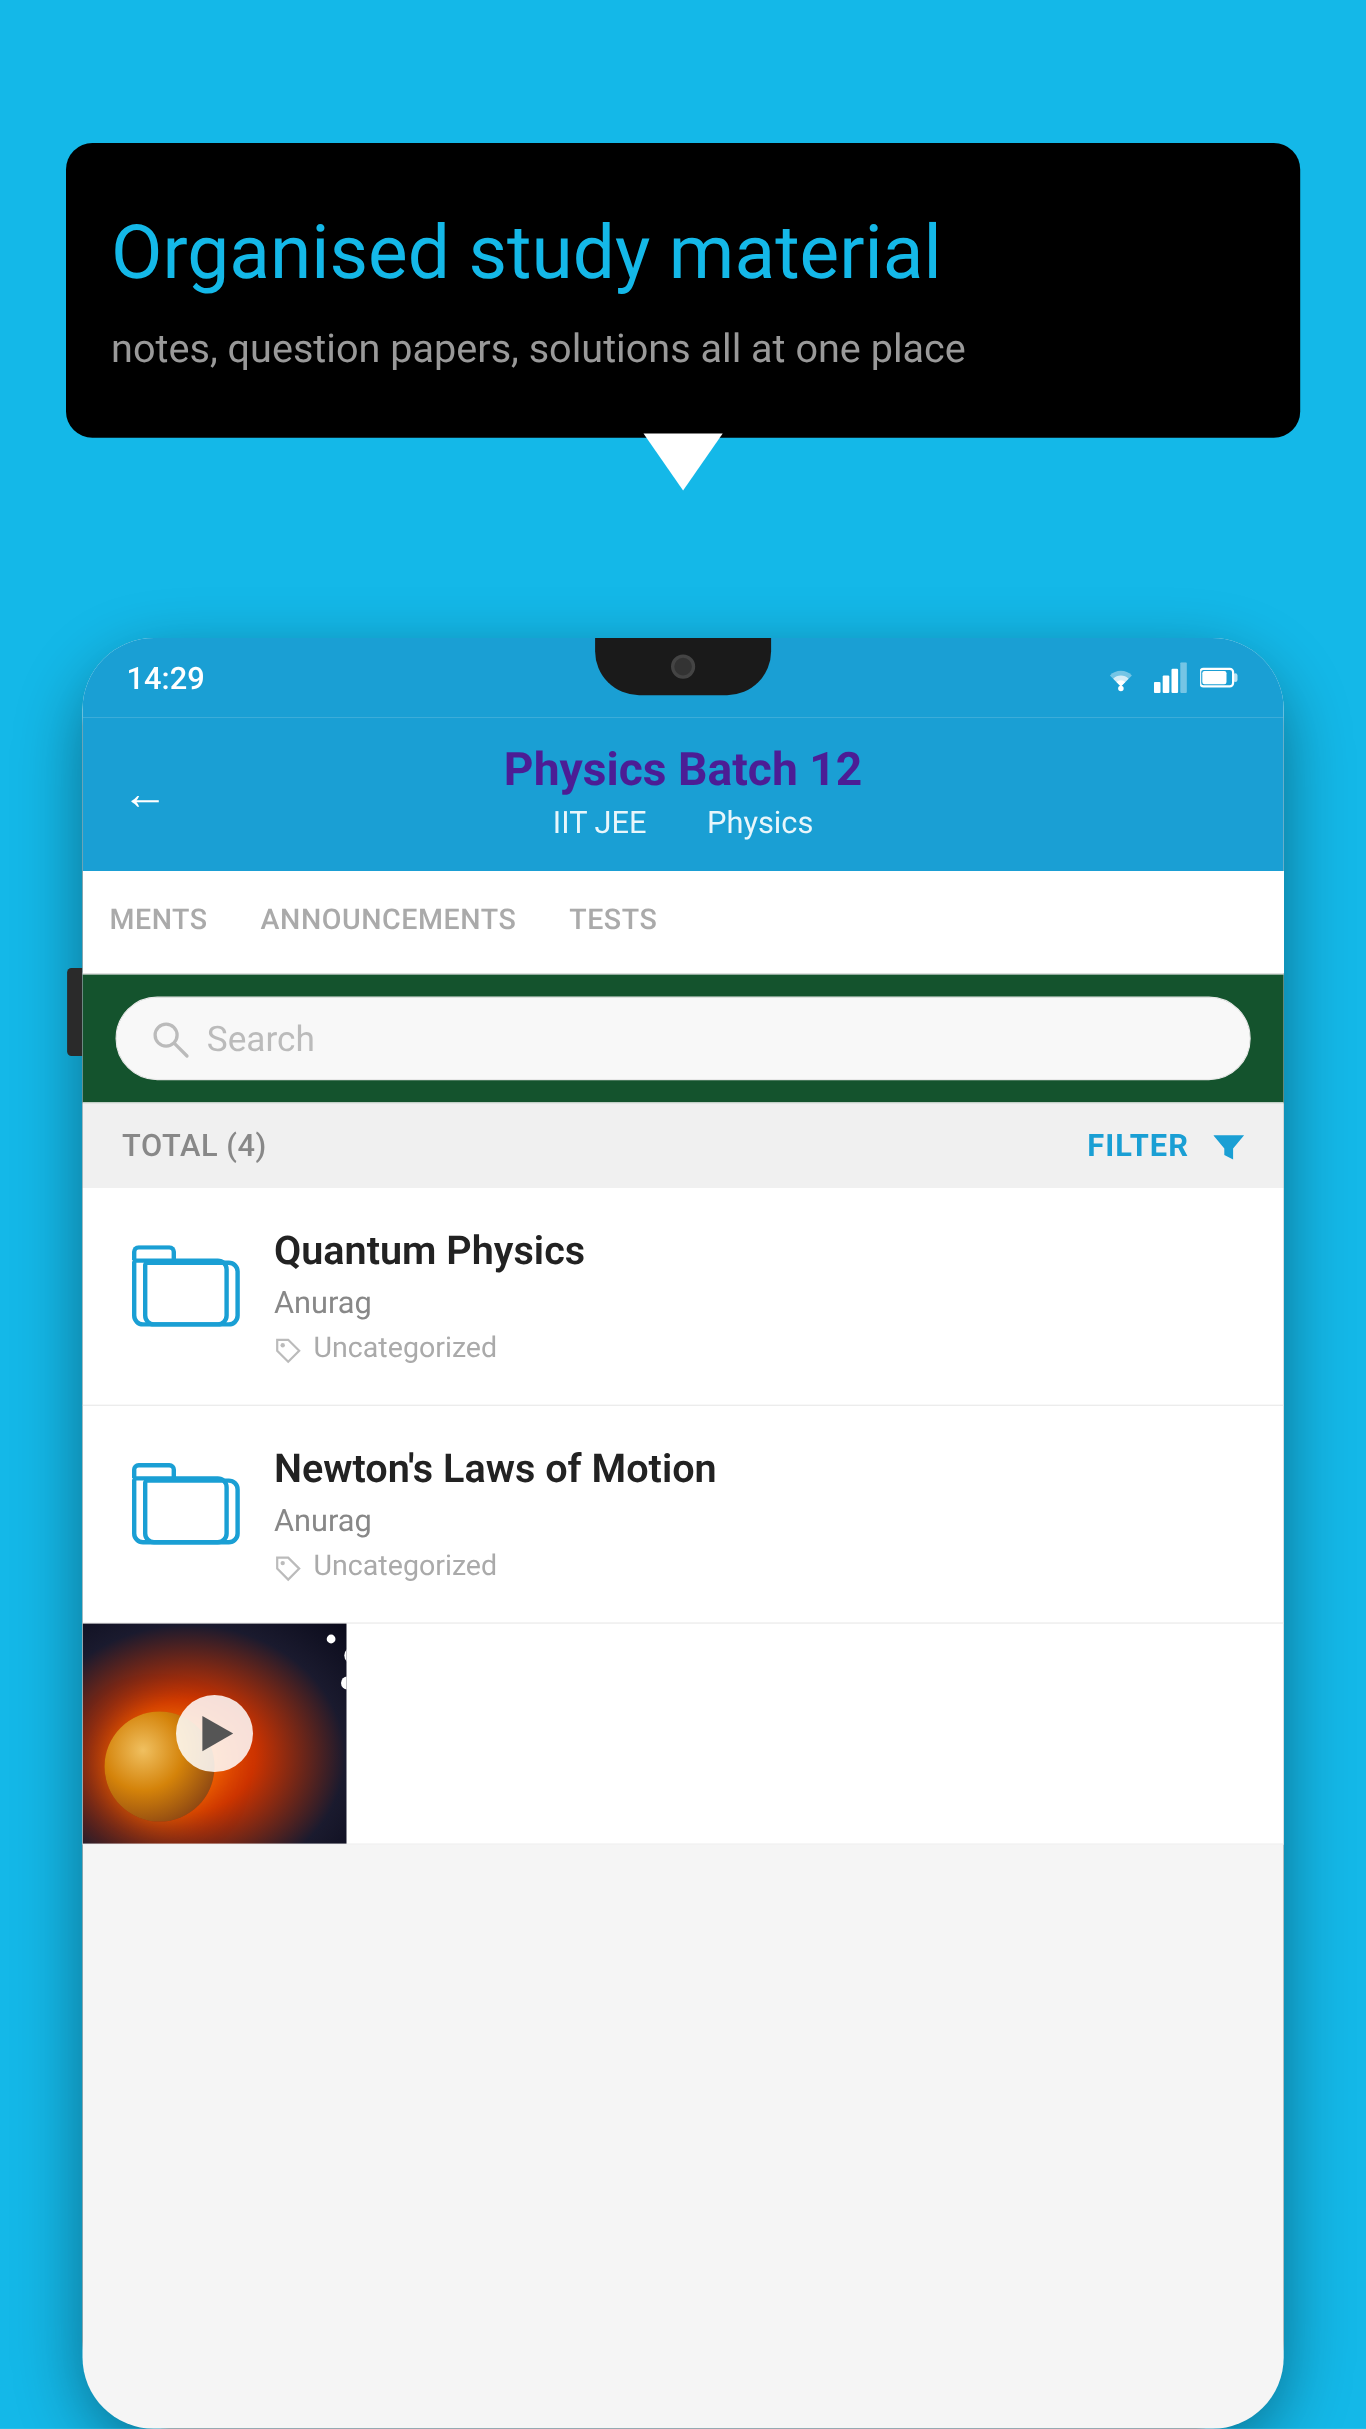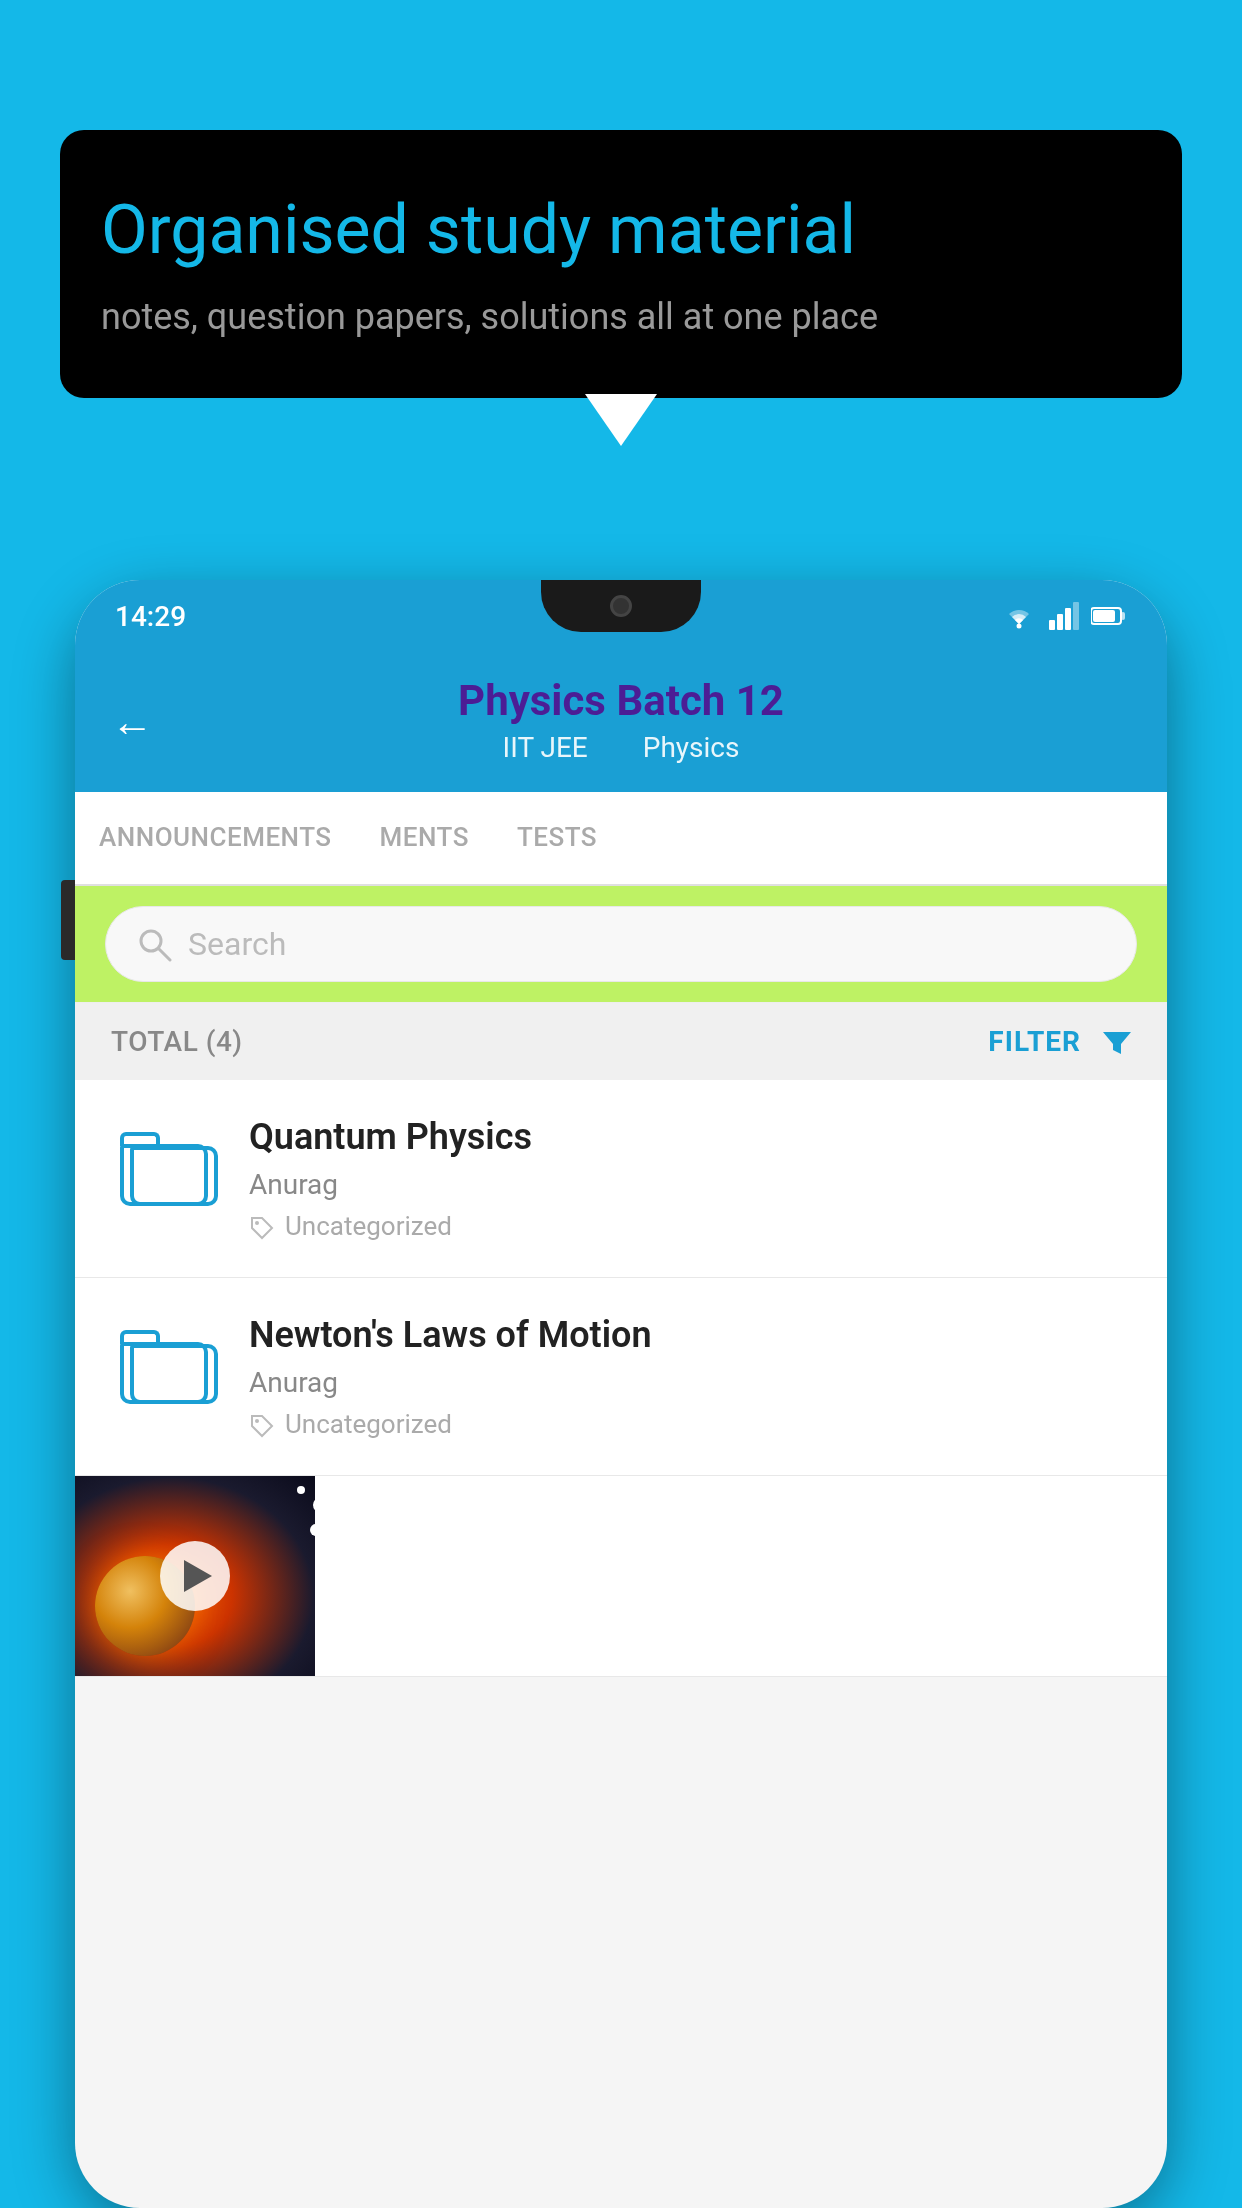--- a/index.html
+++ b/index.html
@@ -194,21 +194,21 @@
     }
 
     .tab-item.active {
       color: #1a9fd4;
       border-bottom-color: #1a9fd4;
       font-weight: 700;
     }
 
     
     .search-area {
-      background: #bef264;
+      background: #14532d;
       padding: 20px 30px;
       border-bottom: 1px solid #eee;
     }
 
     .search-box {
       background: #f8f8f8;
       border: 1px solid #e8e8e8;
       border-radius: 40px;
       display: flex;
       align-items: center;
@@ -468,24 +468,24 @@
         <div class="header-title">Physics Batch 12</div>
         <div class="header-subtitle">
           <span>IIT JEE</span>
           <span> </span>
           <span>Physics</span>
         </div>
       </div>
 
       <div class="tabs-bar">
         <div class="tab-item">
+          <span>MENTS</span>
+        </div>
+        <div class="tab-item">
           <span>ANNOUNCEMENTS</span>
-        </div>
-        <div class="tab-item">
-          <span>MENTS</span>
         </div>
         <div class="tab-item">
           <span>TESTS</span>
         </div>
       </div>
 
       <div class="search-area">
         <div class="search-box">
           <svg width="36" height="36" viewBox="0 0 36 36" fill="none">
             <circle cx="15" cy="15" r="10" stroke="#bbb" stroke-width="3"></circle>

